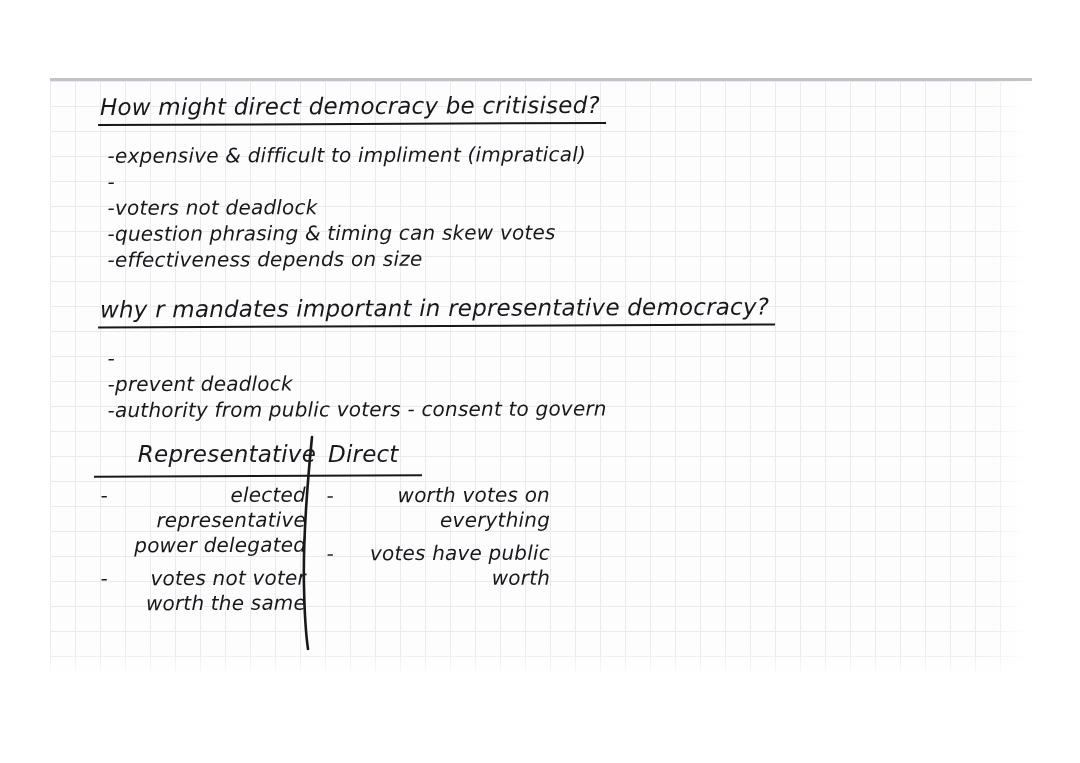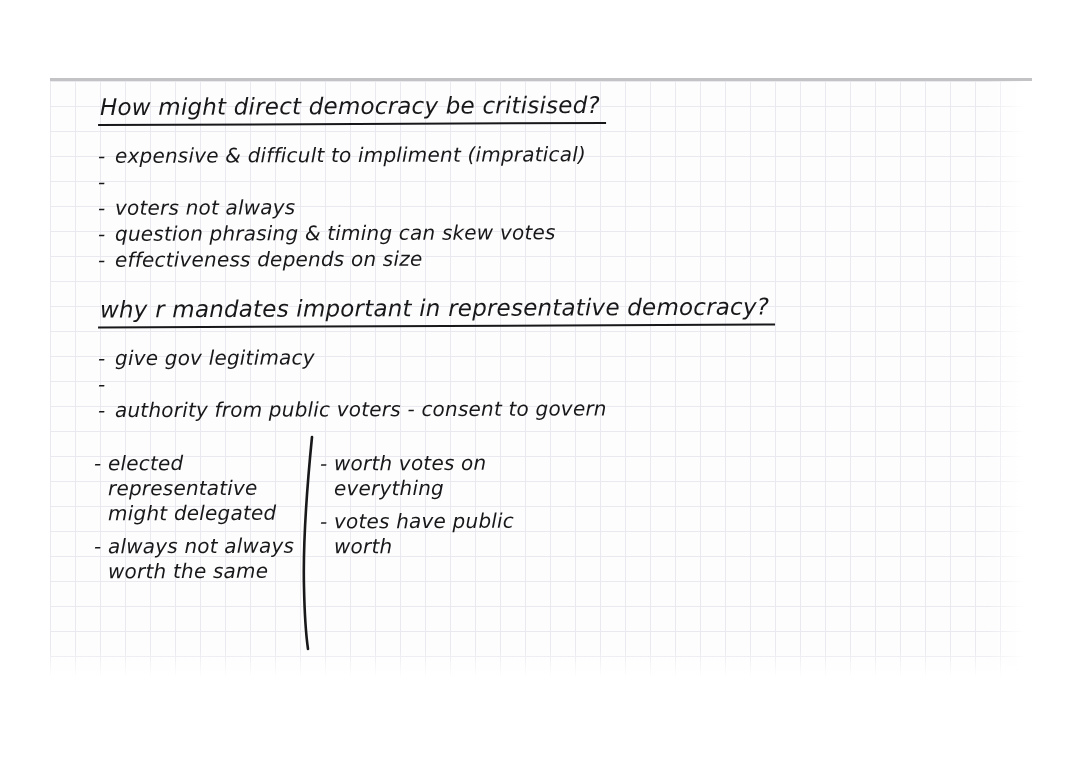--- a/index.html
+++ b/index.html
@@ -35,20 +35,21 @@
     position: absolute; left: 0; bottom: -4px; width: 100%; height: 34px;
     background: linear-gradient(to bottom, rgba(255,255,255,0), #ffffff 80%);
   }
 
   
   .hw {
     font-family: "DejaVu Sans", sans-serif;
     font-style: italic;
     color: #18181a;
     letter-spacing: 0.2px;
+    text-align: right;
   }
 
   .section { position: absolute; left: 48px; }
   .section-1 { top: 12px; }
   .section-2 { top: 214px; }
 
   .note-heading {
     display: inline-block;
     font-size: 23px;
     font-weight: 500;
@@ -116,62 +117,67 @@
     <ul class="bullets">
       <li>
         <span class="marker">-</span>
         <span>expensive &amp; difficult to impliment (impratical)</span>
       </li>
       <li>
         <span class="marker">-</span>
       </li>
       <li>
         <span class="marker">-</span>
-        <span>voters not always</span>
+        <span>voters not deadlock</span>
       </li>
       <li>
         <span class="marker">-</span>
         <span>question phrasing &amp; timing can skew votes</span>
       </li>
       <li>
         <span class="marker">-</span>
         <span>effectiveness depends on size</span>
       </li>
     </ul>
   </div>
 
   <div class="section section-2 hw">
     <span class="note-heading">why r mandates important in representative democracy?</span>
     <ul class="bullets">
       <li>
         <span class="marker">-</span>
-        <span>give gov legitimacy</span>
       </li>
       <li>
         <span class="marker">-</span>
+        <span>prevent deadlock</span>
       </li>
       <li>
         <span class="marker">-</span>
         <span>authority from public voters - consent to govern</span>
       </li>
     </ul>
   </div>
 
   <div class="cmp-table hw">
+    <div class="cmp-headers">
+      <div class="cmp-header rep">Representative</div>
+      <div class="cmp-header dir">Direct</div>
+      <div class="header-underline"></div>
+    </div>
 
     <div class="cmp-body">
       <div class="cmp-col">
         <ul>
           <li>
             <span class="marker">-</span>
-            <span>elected representative might delegated</span>
+            <span>elected representative power delegated</span>
           </li>
           <li>
             <span class="marker">-</span>
-            <span>always not always worth the same</span>
+            <span>votes not voter worth the same</span>
           </li>
         </ul>
       </div>
       <div class="cmp-col dir-col">
         <ul>
           <li>
             <span class="marker">-</span>
             <span>worth votes on everything</span>
           </li>
           <li>

